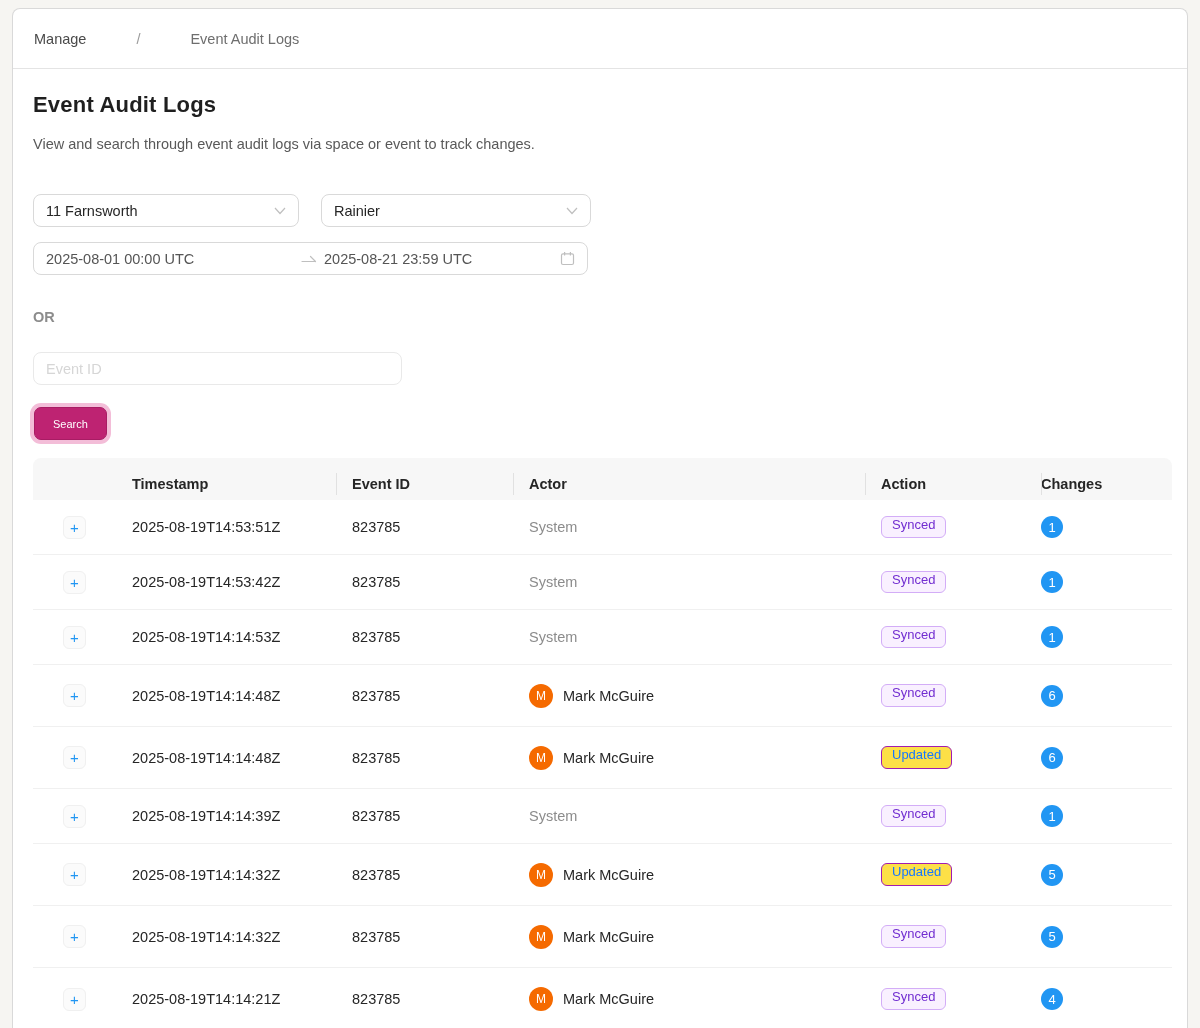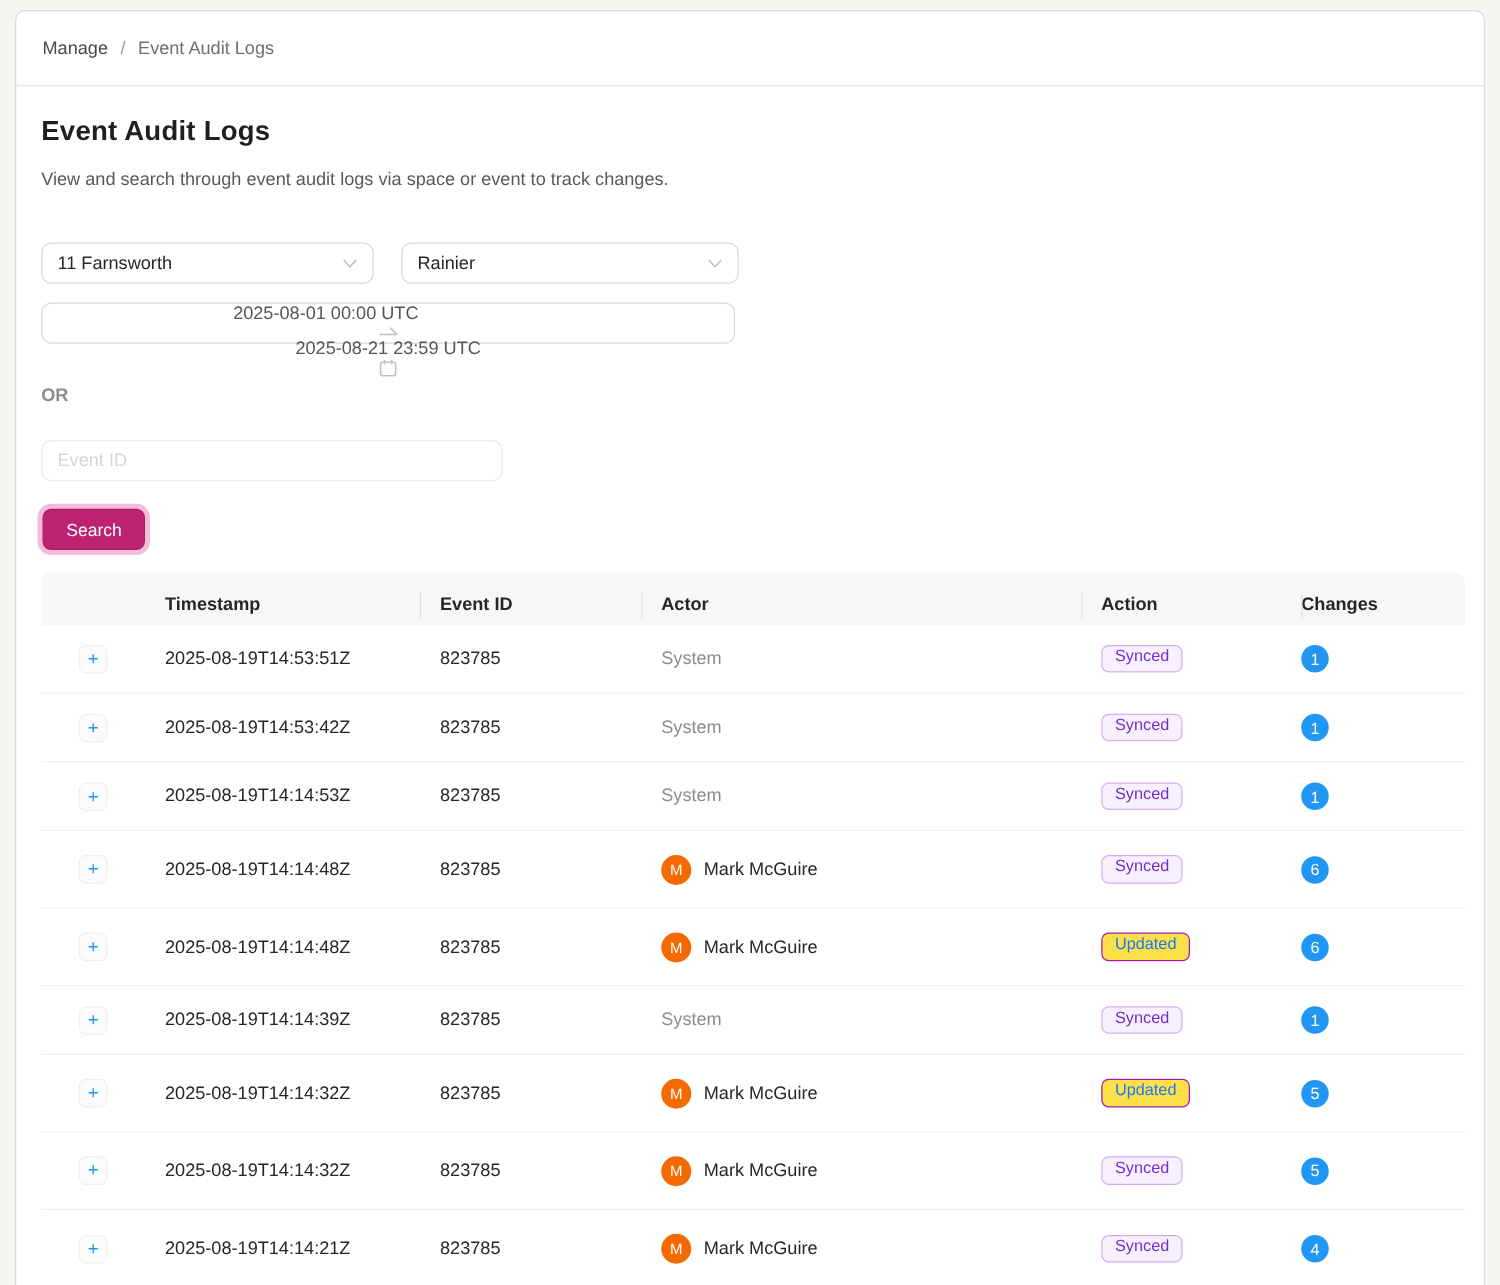--- a/index.html
+++ b/index.html
@@ -19,20 +19,21 @@
     border-radius: 8px 8px 0 0;
   }
   
   .breadcrumb-bar {
     height: 60px;
     display: flex;
     align-items: center;
     padding: 0 21px;
     border-bottom: 1px solid #e4e4e4;
     font-size: 14.5px;
+    gap: 40px;
   }
   .crumb-link { color: #4a4a4a; cursor: pointer; }
   .crumb-sep { color: #9b9b9b; margin: 0 10px; }
   .crumb-current { color: #6e6e6e; }
 
   .content { padding: 0 20px; }
 
   .page-title {
     margin-top: 23px;
     font-size: 22px;
@@ -72,21 +73,20 @@
     width: 555px;
     height: 33px;
     border: 1px solid #d9d9d9;
     border-radius: 8px;
     display: flex;
     align-items: center;
     padding: 0 12px;
     font-size: 14.5px;
     color: #555555;
     cursor: pointer;
-    flex-direction: column;
   }
   .date-start { width: 248px; }
   .date-arrow { width: 30px; display: flex; align-items: center; justify-content: center; }
   .date-end { flex: 1; }
   .cal-icon { display: flex; align-items: center; }
 
   .or-label {
     margin-top: 34px;
     font-size: 14.5px;
     font-weight: 600;
@@ -108,21 +108,21 @@
     background: #fff;
   }
   .event-id-input::placeholder { color: #d6d6d6; }
 
   .search-btn {
     margin: 22px 0 0 1px;
     height: 33px;
     padding: 0 18px;
     background: #be2372;
     color: #ffffff;
-    font-size: 14px;
+    font-size: 11px;
     font-weight: 500;
     font-family: "Liberation Sans", sans-serif;
     border: 1px solid #a81c64;
     border-radius: 7px;
     cursor: pointer;
     box-shadow: 0 0 0 4px #f3bdd8;
   }
 
   
   .audit-table { margin-top: 18px; width: 1139px; }

